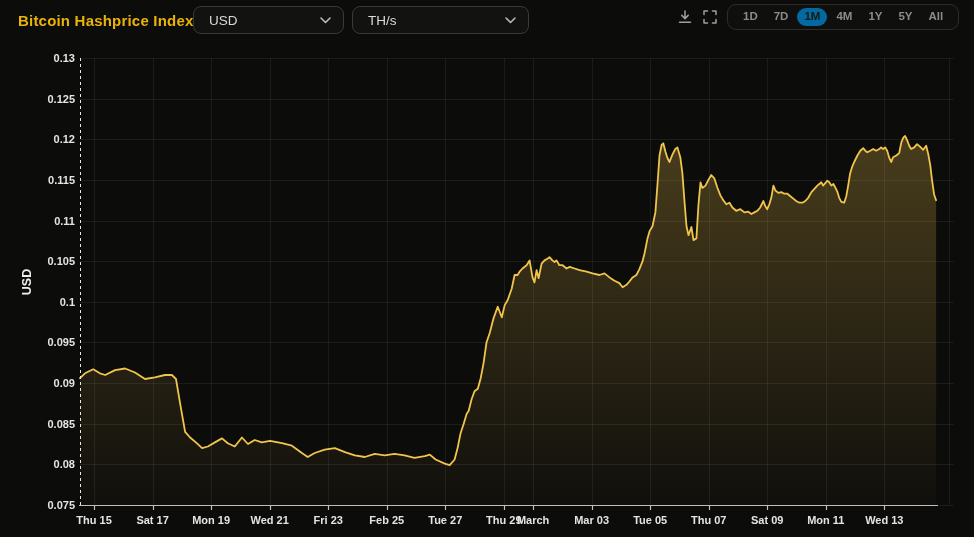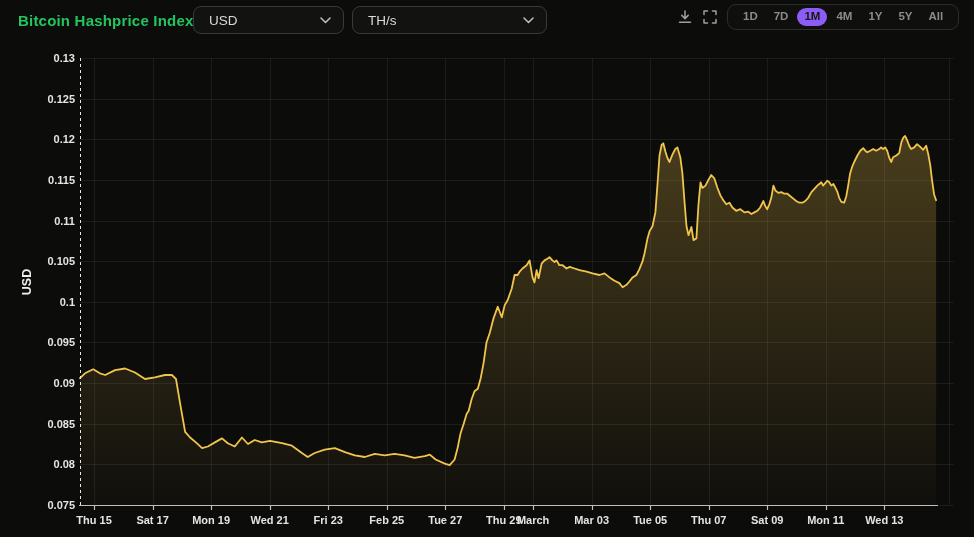--- a/index.html
+++ b/index.html
@@ -1,23 +1,23 @@
 <!DOCTYPE html>
 <html><head>
 <meta charset="utf-8">
 <style>
   html,body{margin:0;padding:0;width:974px;height:537px;overflow:hidden;}
   body{background:#0c0c0b;font-family:"Liberation Sans",sans-serif;position:relative;color:#eee;}
   .header{position:absolute;top:0;left:0;width:974px;height:44px;z-index:5;}
-  .title{position:absolute;left:18px;top:12px;font-size:15px;font-weight:700;color:#22c55e;letter-spacing:.2px;white-space:nowrap;}
+  .title{position:absolute;left:18px;top:12px;font-size:15px;font-weight:700;color:#eab308;letter-spacing:.2px;white-space:nowrap;}
   .dropdown{position:absolute;top:6px;height:28px;background:#121211;border:1px solid #3a3a38;border-radius:8px;display:flex;align-items:center;justify-content:space-between;padding:0 12px 0 15px;box-sizing:border-box;cursor:pointer;}
   .dropdown .val{font-size:13.5px;color:#d9d9d6;}
   .dropdown svg{display:block;}
   .dd-currency{left:193px;width:151px;}
-  .dd-unit{left:352px;width:195px;}
+  .dd-unit{left:352px;width:177px;}
   .iconbtn{position:absolute;top:7px;width:20px;height:20px;background:none;border:none;padding:0;cursor:pointer;color:#9f9f9c;}
   .iconbtn svg{display:block;}
   .btn-download{left:677px;}
   .btn-fullscreen{left:702px;}
   .range-group{position:absolute;left:727px;top:4px;height:26px;border:1px solid #2c2c2a;background:rgba(255,255,255,0.015);border-radius:9px;display:flex;align-items:center;padding:8px 7px;box-sizing:border-box;}
   .rng{background:none;border:none;font-family:"Liberation Sans",sans-serif;font-size:11.5px;font-weight:700;color:#8b8b88;padding:3px 7px;margin:0 1px;cursor:pointer;border-radius:12px;line-height:1;}
   .rng.sel{color:#171712;}
   .chart-layer{position:absolute;left:0;top:0;z-index:1;}
 </style>
 </head>
@@ -144,19 +144,19 @@
   </button>
   <button class="iconbtn btn-fullscreen" aria-label="fullscreen">
     <svg width="16" height="16" viewBox="0 0 16 16">
         <path d="M2 5.5V2h3.5M10.5 2H14v3.5M14 10.5V14h-3.5M5.5 14H2v-3.5" fill="none" stroke="currentColor" stroke-width="1.5" stroke-linecap="round" stroke-linejoin="round"></path>
       </svg>
   </button>
 
   <div class="range-group">
       <button class="rng">1D</button>
       <button class="rng">7D</button>
-      <button class="rng sel" style="background: #8b5cf6; color: rgb(23, 23, 18);">1M</button>
+      <button class="rng sel" style="background: #0369a1; color: rgb(23, 23, 18);">1M</button>
       <button class="rng">4M</button>
       <button class="rng">1Y</button>
       <button class="rng">5Y</button>
       <button class="rng">All</button>
     </div>
 </div>
 
 </body></html>

